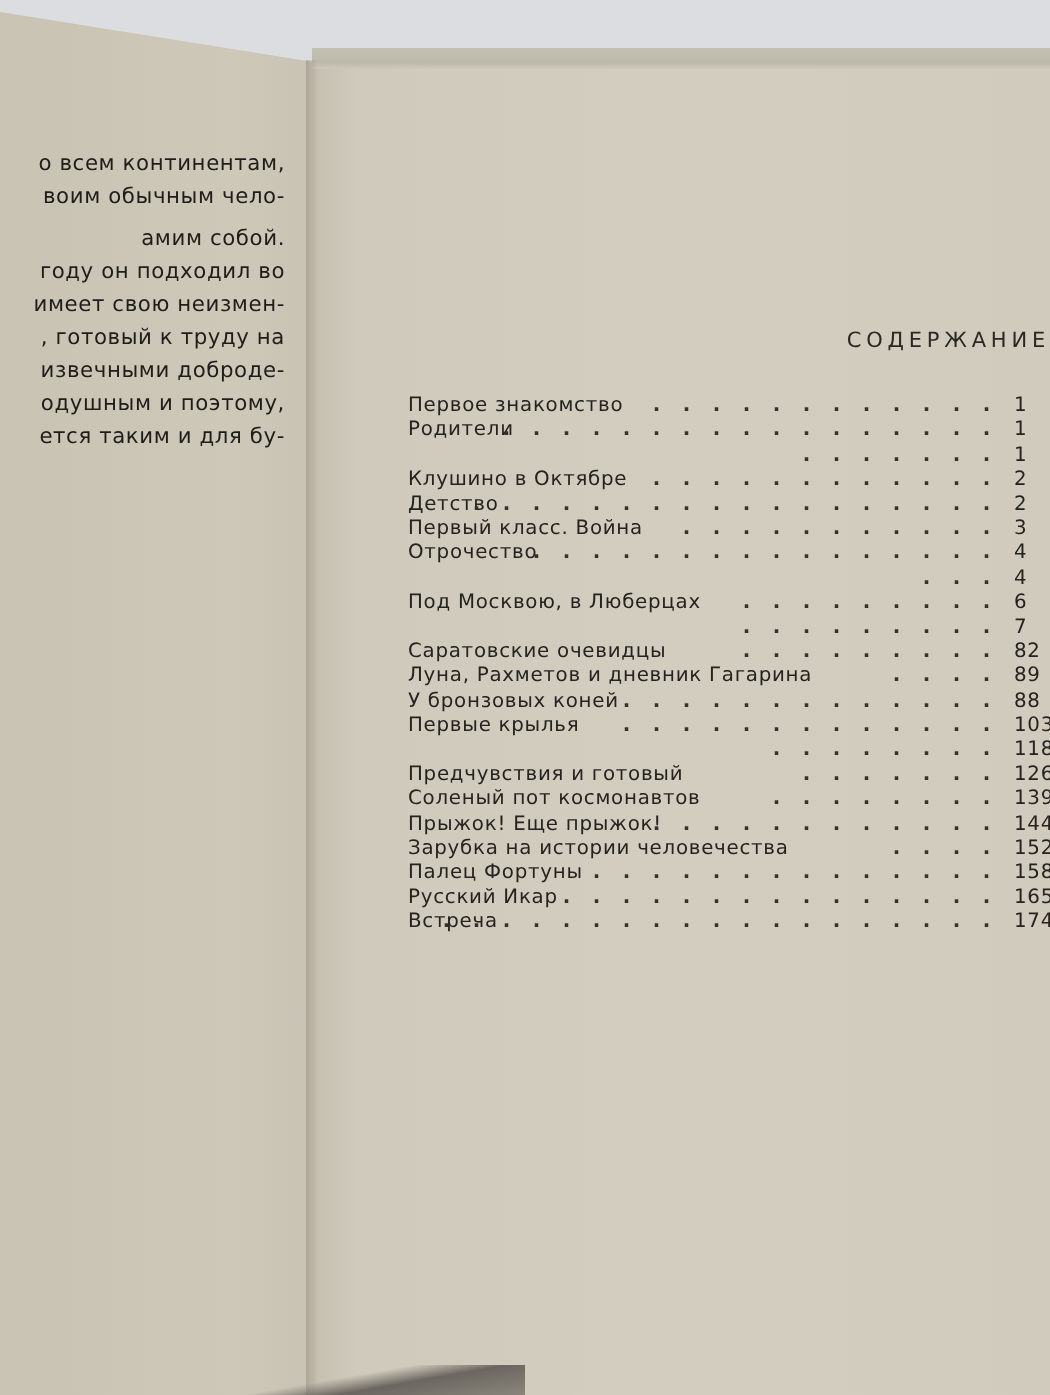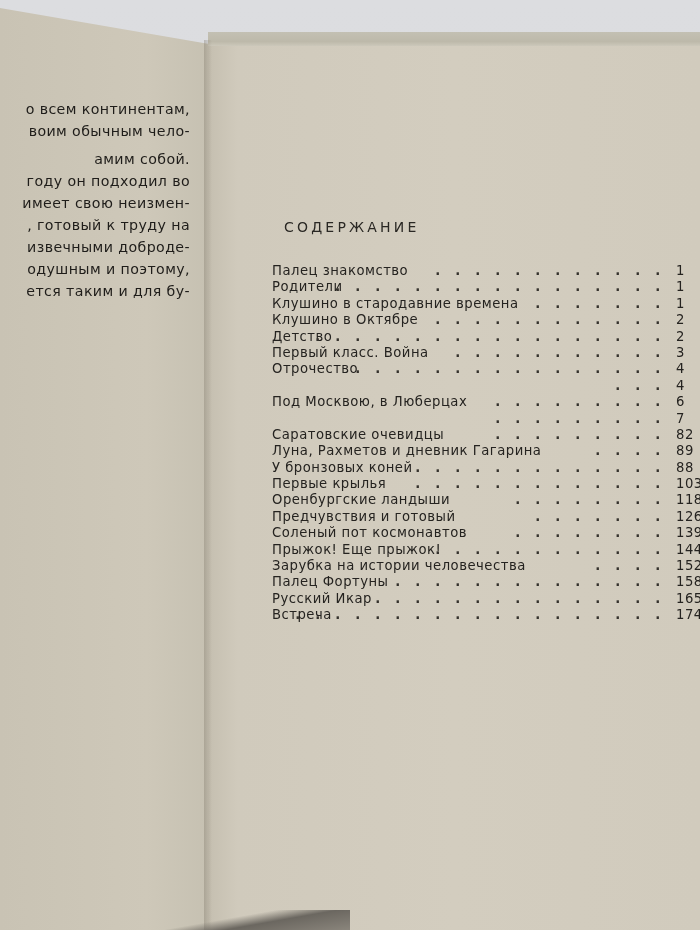--- a/index.html
+++ b/index.html
@@ -10,20 +10,21 @@
   }
   .backdrop {
     position: absolute; left: 0; top: 0; width: 700px; height: 930px;
     background: linear-gradient(180deg, #dcdde0 0%, #d8d9dc 100%);
   }
   
   .left-page {
     position: absolute; left: 0; top: 8px; width: 244px; height: 922px;
     background: linear-gradient(90deg, #c9c3b4 0%, #cec8b9 60%, #c4bfb0 92%, #b6b0a1 100%);
     clip-path: polygon(0 0, 100% 42px, 100% 100%, 0 100%);
+    padding-left: 20px;
   }
   .left-text {
     position: absolute; left: 0; top: 90px; width: 190px;
     font-size: 14.2px; line-height: 22px; color: #1f1d1a;
     text-align: right; letter-spacing: 0.4px;
   }
   .left-text .line { display: block; white-space: nowrap; }
   .left-text .gap { height: 6px; }
   
   .book-edge {
@@ -37,21 +38,21 @@
   .spine-shadow {
     position: absolute; left: 204px; top: 40px; width: 8px; height: 890px;
     background: linear-gradient(90deg, rgba(120,112,98,0.35), rgba(120,112,98,0));
   }
   .bottom-shadow {
     position: absolute; left: 150px; top: 910px; width: 200px; height: 20px;
     background: linear-gradient(170deg, rgba(0,0,0,0) 40%, #6b6760 60%, #8a857c 100%);
   }
   .toc-title {
     position: absolute; left: 208px; width: 492px; top: 219px;
-    text-align: left; font-size: 14px; letter-spacing: 3.2px; color: #2a2824;
+    text-align: right; font-size: 14px; letter-spacing: 3.2px; color: #2a2824;
     padding-left: 76px; box-sizing: border-box;
   }
   .toc {
     position: absolute; left: 272px; top: 263px; width: 440px;
     list-style: none; margin: 0; padding: 0;
   }
   .toc-item {
     position: relative; height: 16.4px; line-height: 16.4px;
     font-size: 13.2px; color: #252320; white-space: nowrap;
     letter-spacing: 0.5px;
@@ -89,21 +90,21 @@
 </div>
 
 <div class="book-edge"></div>
 <div class="right-page"></div>
 <div class="spine-shadow"></div>
 <div class="bottom-shadow"></div>
 
 <div class="toc-title">СОДЕРЖАНИЕ</div>
 
 <ul class="toc" id="toc">
-    <li class="toc-item"><span class="title">Палец знакомство</span><span class="dots">
+    <li class="toc-item"><span class="title">Первое знакомство</span><span class="dots">
         <span>.</span>
         <span>.</span>
         <span>.</span>
         <span>.</span>
         <span>.</span>
         <span>.</span>
         <span>.</span>
         <span>.</span>
         <span>.</span>
         <span>.</span>
@@ -122,21 +123,21 @@
         <span>.</span>
         <span>.</span>
         <span>.</span>
         <span>.</span>
         <span>.</span>
         <span>.</span>
         <span>.</span>
         <span>.</span>
         <span>.</span>
       </span><span class="page">1</span></li>
-    <li class="toc-item"><span class="title">Клушино в стародавние времена</span><span class="dots">
+    <li class="toc-item"><span class="dots">
         <span>.</span>
         <span>.</span>
         <span>.</span>
         <span>.</span>
         <span>.</span>
         <span>.</span>
         <span>.</span>
       </span><span class="page">1</span></li>
     <li class="toc-item"><span class="title">Клушино в Октябре</span><span class="dots">
         <span>.</span>
@@ -270,21 +271,21 @@
         <span>.</span>
         <span>.</span>
         <span>.</span>
         <span>.</span>
         <span>.</span>
         <span>.</span>
         <span>.</span>
         <span>.</span>
         <span>.</span>
       </span><span class="page">103</span></li>
-    <li class="toc-item"><span class="title">Оренбургские ландыши</span><span class="dots">
+    <li class="toc-item"><span class="dots">
         <span>.</span>
         <span>.</span>
         <span>.</span>
         <span>.</span>
         <span>.</span>
         <span>.</span>
         <span>.</span>
         <span>.</span>
       </span><span class="page">118</span></li>
     <li class="toc-item"><span class="title">Предчувствия и готовый</span><span class="dots">

